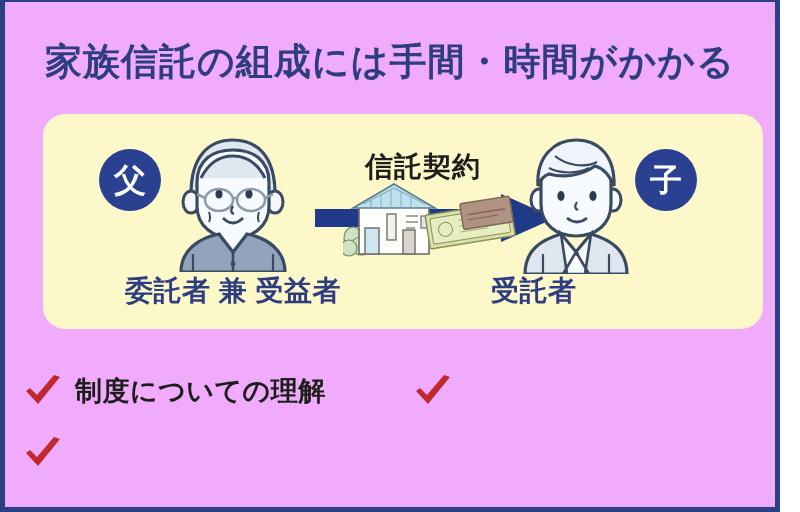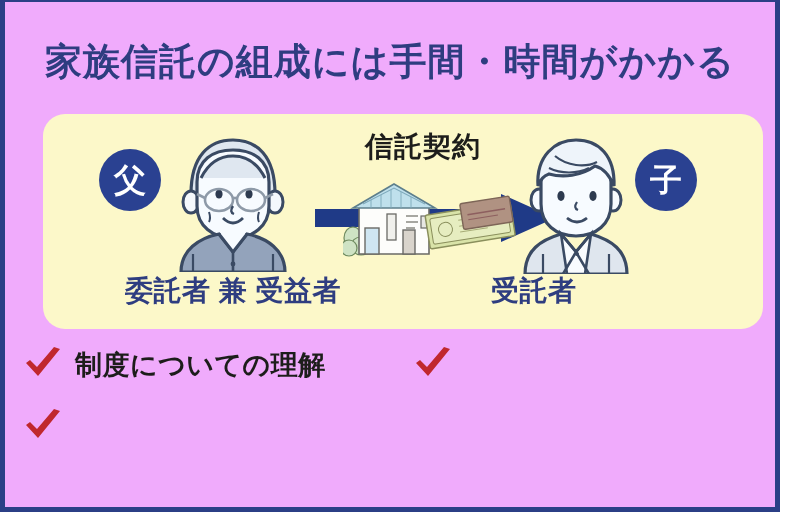--- a/index.html
+++ b/index.html
@@ -71,21 +71,21 @@
     color: #2e3d80;
     white-space: nowrap;
     letter-spacing: 0.5px;
   }
   #role-father { left: 52px; top: 158px; width: 276px; text-align: center; }
   #role-child  { left: 448px; top: 158px; width: 180px; }
 
   
   .contract-caption {
     position: absolute;
-    left: 290px; top: 14px;
+    left: 290px; top: 34px;
     width: 180px;
     text-align: center;
     font-size: 28px;
     font-weight: bold;
     color: #1d1d1b;
     letter-spacing: 1px;
     white-space: nowrap;
   }
 
   
@@ -98,21 +98,21 @@
   .checklist {
     position: absolute;
     left: 0; right: 0; top: 345px;
     display: grid;
     grid-template-columns: 390px 390px;
     grid-template-rows: 62px 62px;
     padding-left: 18px;
   }
   .check-item {
     display: flex;
-    align-items: flex-start;
+    align-items: flex-end;
     gap: 12px;
   }
   .check-icon { width: 40px; height: 34px; flex: 0 0 40px; }
   .check-text {
     font-size: 27px;
     font-weight: bold;
     color: #1d1d1b;
     letter-spacing: 0.5px;
     white-space: nowrap;
   }

